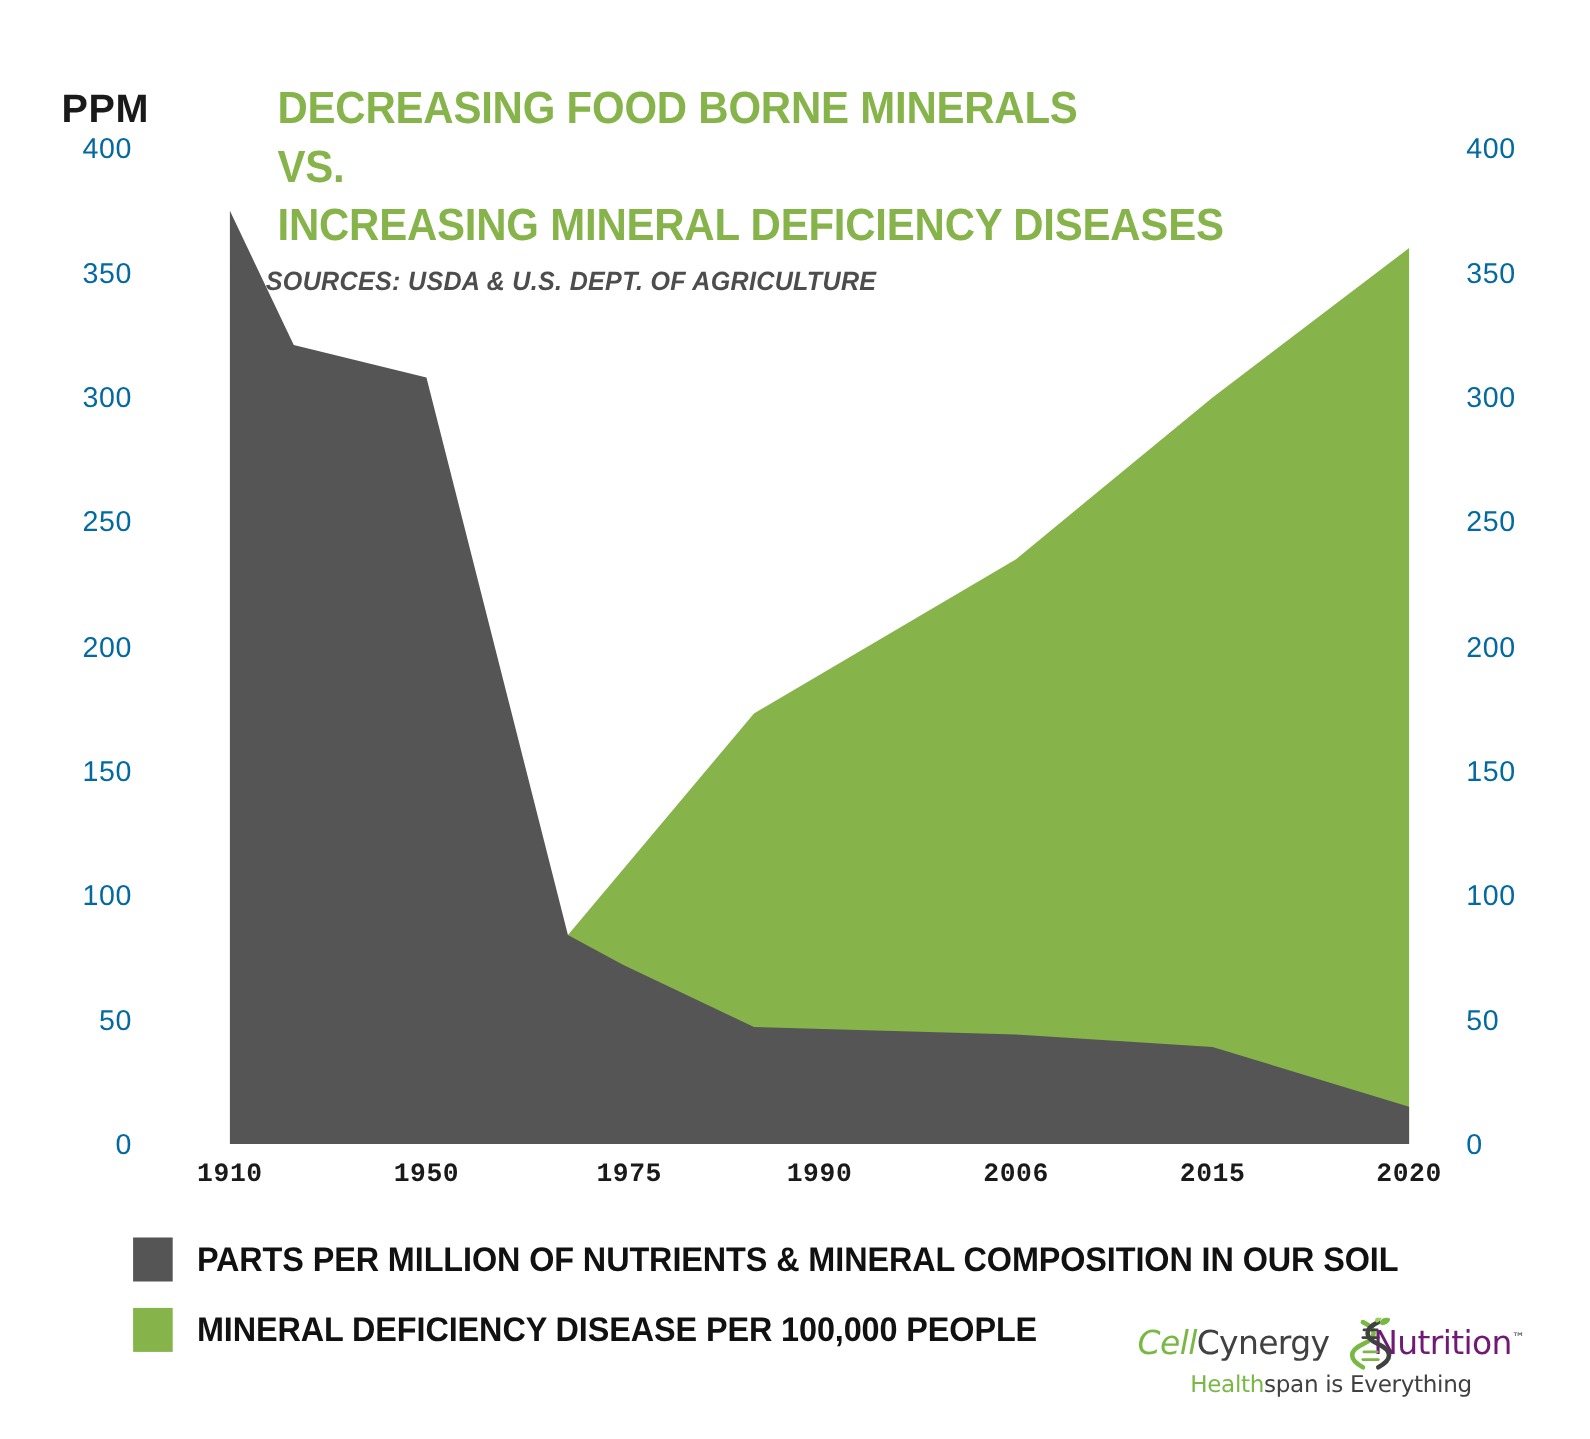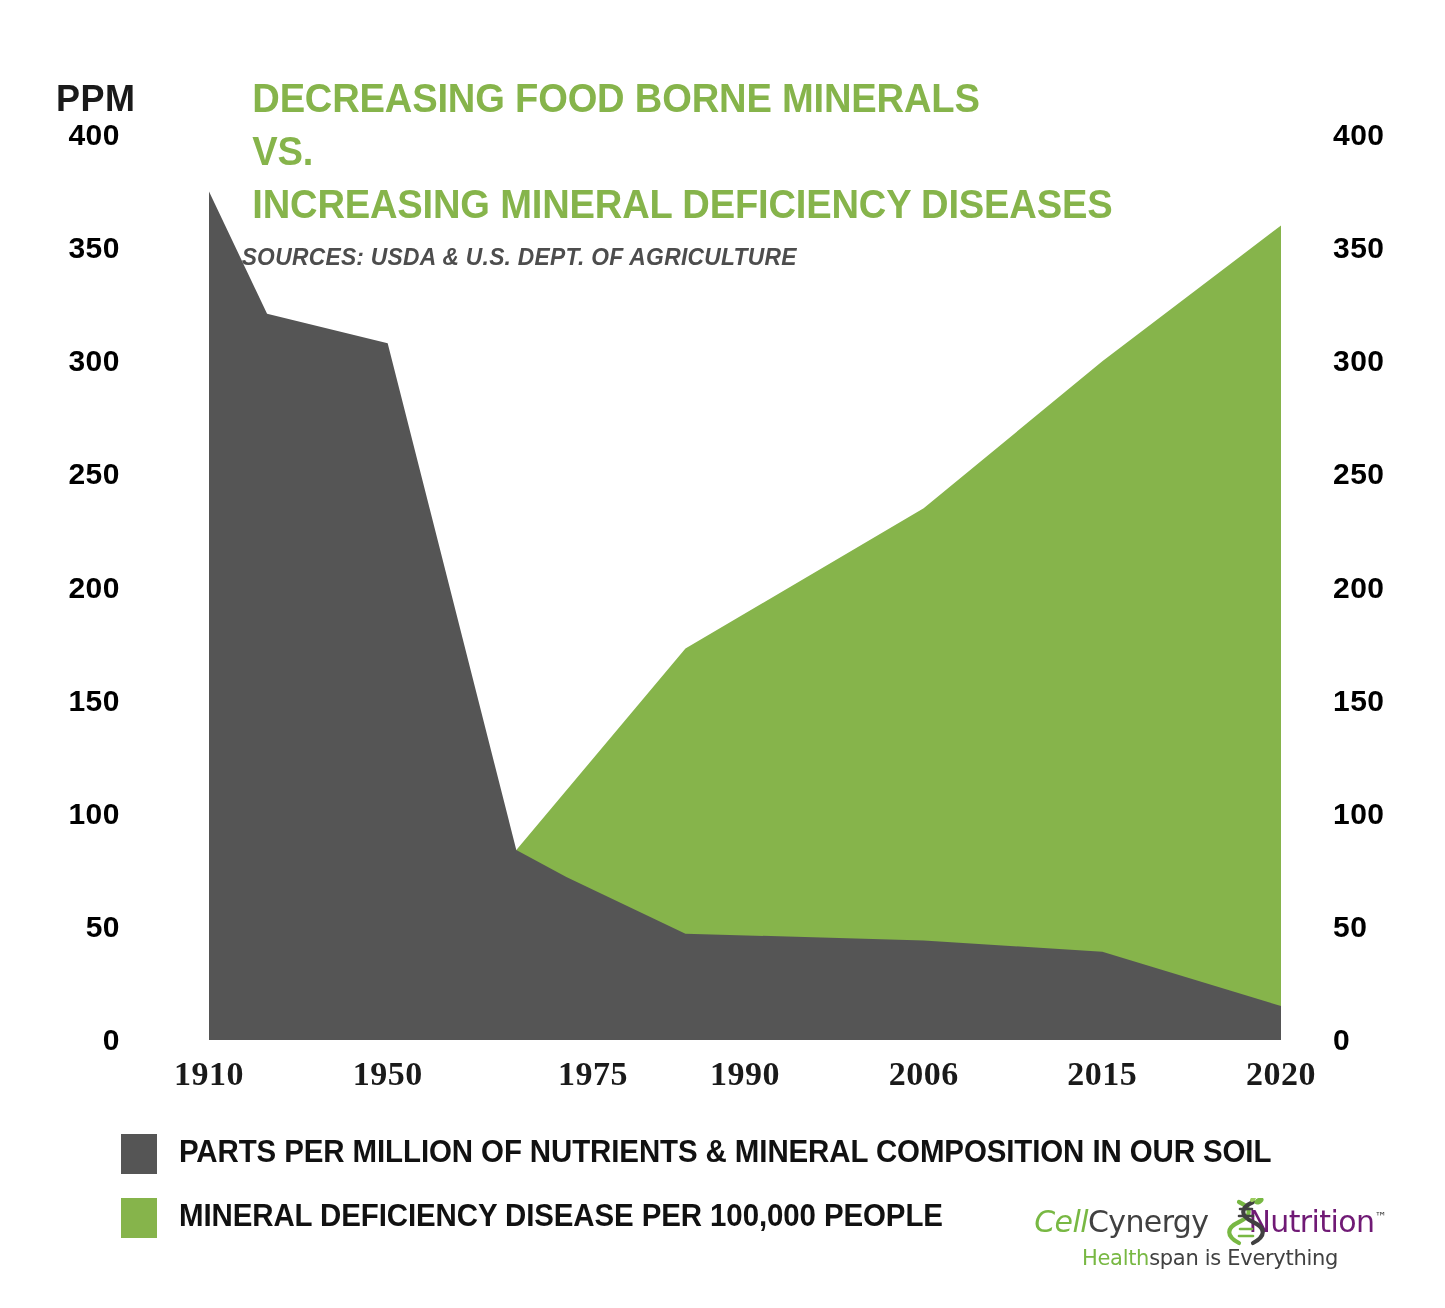--- a/index.html
+++ b/index.html
@@ -65,37 +65,37 @@
     font-weight: 700;
     font-size: 36px;
     color: #1a1a1a;
     letter-spacing: 0.5px;
   }
 
   
   .ytick {
     position: absolute;
     font-family: "Liberation Sans Narrow", "Liberation Sans", sans-serif;
-    font-weight: 700;
-    font-size: 30px;
-    color: #000000;
+    font-weight: 400;
+    font-size: 26px;
+    color: #0369a1;
     line-height: 30px;
     letter-spacing: 0.5px;
     white-space: nowrap;
   }
   .ytick.left  { right: 1325px; text-align: right; }
   .ytick.right { left: 1333px;  text-align: left;  }
 
   
   .xtick {
     position: absolute;
     top: 1055px;
-    font-family: Liberation Serif, serif;
-    font-weight: 700;
-    font-size: 34px;
+    font-family: Liberation Mono, monospace;
+    font-weight: 700;
+    font-size: 24px;
     color: #1a1a1a;
     letter-spacing: 0.5px;
     white-space: nowrap;
     transform: translateX(-50%);
   }
 
   
   #plot {
     position: absolute;
     left: 0;
@@ -106,23 +106,23 @@
 
   
   .legend {
     position: absolute;
     left: 121px;
     top: 1120px;
     width: 1240px;
   }
   .legend-row {
     display: flex;
+    align-items: center;
     height: 50px;
     margin-bottom: 14px;
-    margin-top: 14px;
   }
   .swatch {
     width: 36px;
     height: 40px;
     flex: 0 0 36px;
   }
   .legend-text {
     margin-left: 22px;
     font-family: "Liberation Sans Narrow", "Liberation Sans", sans-serif;
     font-weight: 700;
@@ -220,21 +220,21 @@
       <div class="ytick right" style="top: 346.25px;">300</div>
       <div class="ytick left" style="top: 233.125px;">350</div>
       <div class="ytick right" style="top: 233.125px;">350</div>
       <div class="ytick left" style="top: 120px;">400</div>
       <div class="ytick right" style="top: 120px;">400</div>
     </div>
 
   <div id="xticks">
       <div class="xtick" style="left: 209px;">1910</div>
       <div class="xtick" style="left: 387.667px;">1950</div>
-      <div class="xtick" style="left: 593px;">1975</div>
+      <div class="xtick" style="left: 572px;">1975</div>
       <div class="xtick" style="left: 745px;">1990</div>
       <div class="xtick" style="left: 923.667px;">2006</div>
       <div class="xtick" style="left: 1102.33px;">2015</div>
       <div class="xtick" style="left: 1281px;">2020</div>
     </div>
 
   <div class="legend">
     <div class="legend-row">
       <div class="swatch" id="swatch-0" style="background: rgb(85, 85, 85);"></div>
       <div class="legend-text">PARTS PER MILLION OF NUTRIENTS &amp; MINERAL COMPOSITION IN OUR SOIL</div>

